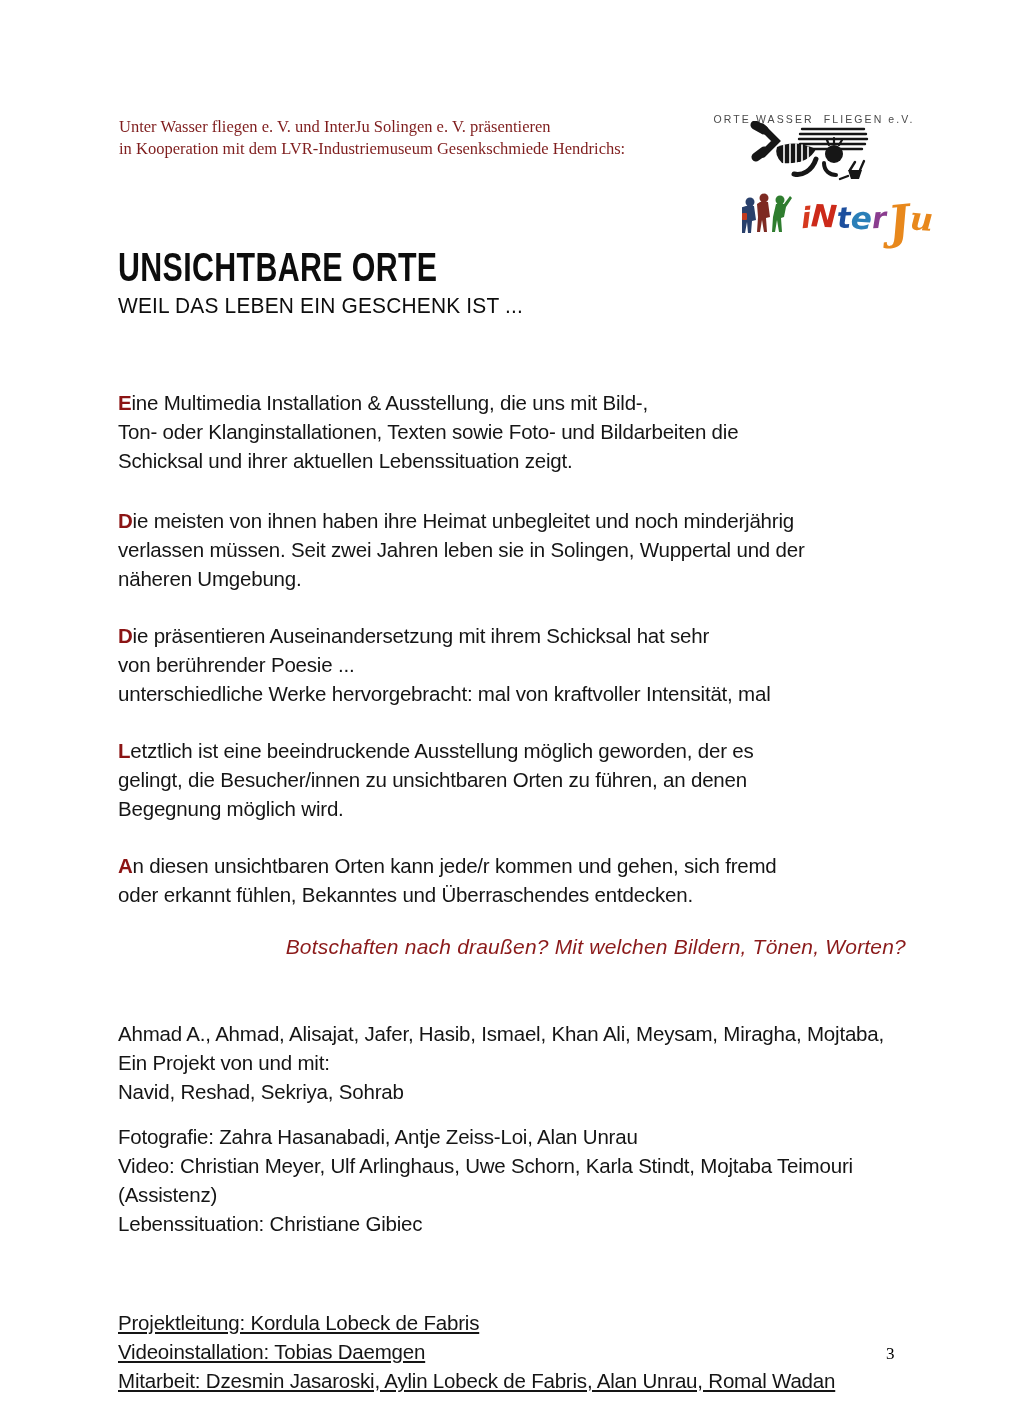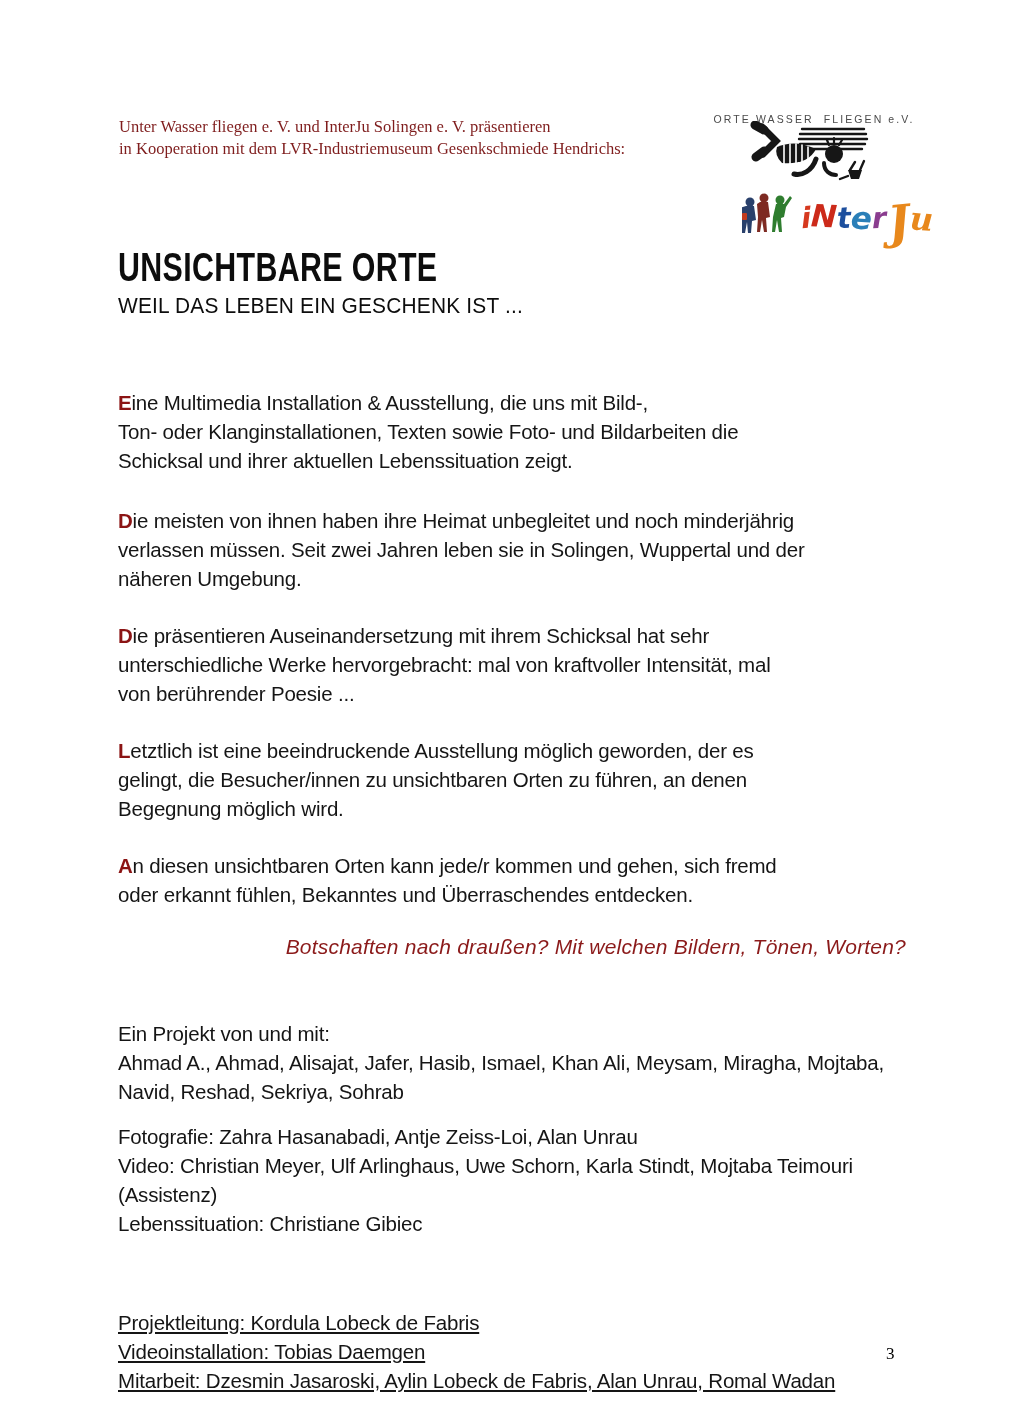--- a/index.html
+++ b/index.html
@@ -148,40 +148,40 @@
   </div>
 
   <div class="para p2">
     <span class="line"><span class="dropcap">D</span><span>ie meisten von ihnen haben ihre Heimat unbegleitet und noch minderjährig</span></span>
     <span class="line">verlassen müssen. Seit zwei Jahren leben sie in Solingen, Wuppertal und der</span>
     <span class="line">näheren Umgebung.</span>
   </div>
 
   <div class="para p3">
     <span class="line"><span class="dropcap">D</span><span>ie präsentieren Auseinandersetzung mit ihrem Schicksal hat sehr</span></span>
+    <span class="line">von berührender Poesie ...</span>
     <span class="line">unterschiedliche Werke hervorgebracht: mal von kraftvoller Intensität, mal</span>
-    <span class="line">von berührender Poesie ...</span>
   </div>
 
   <div class="para p4">
     <span class="line"><span class="dropcap">L</span><span>etztlich ist eine beeindruckende Ausstellung möglich geworden, der es</span></span>
     <span class="line">gelingt, die Besucher/innen zu unsichtbaren Orten zu führen, an denen</span>
     <span class="line">Begegnung möglich wird.</span>
   </div>
 
   <div class="para p5">
     <span class="line"><span class="dropcap">A</span><span>n diesen unsichtbaren Orten kann jede/r kommen und gehen, sich fremd</span></span>
     <span class="line">oder erkannt fühlen, Bekanntes und Überraschendes entdecken.</span>
   </div>
 
   <div class="qline">Botschaften nach draußen? Mit welchen Bildern, Tönen, Worten?</div>
 
   <div class="credit-block c1">
+    <span class="line">Ahmad A., Ahmad, Alisajat, Jafer, Hasib, Ismael, Khan Ali, Meysam, Miragha, Mojtaba,</span>
     <span class="line">Ein Projekt von und mit:</span>
-    <span class="line">Ahmad A., Ahmad, Alisajat, Jafer, Hasib, Ismael, Khan Ali, Meysam, Miragha, Mojtaba,</span>
     <span class="line">Navid, Reshad, Sekriya, Sohrab</span>
   </div>
 
   <div class="credit-block c2">
     <span class="line">Fotografie: Zahra Hasanabadi, Antje Zeiss-Loi, Alan Unrau</span>
     <span class="line">Video: Christian Meyer, Ulf Arlinghaus, Uwe Schorn, Karla Stindt, Mojtaba Teimouri</span>
     <span class="line">(Assistenz)</span>
     <span class="line">Lebenssituation: Christiane Gibiec</span>
   </div>
 

